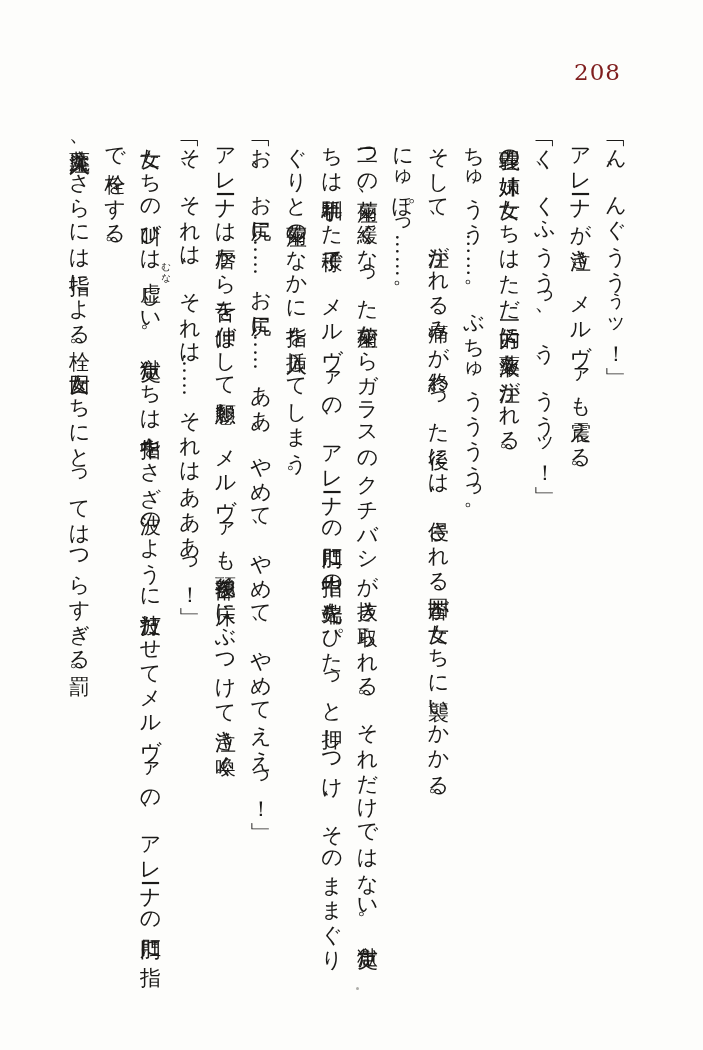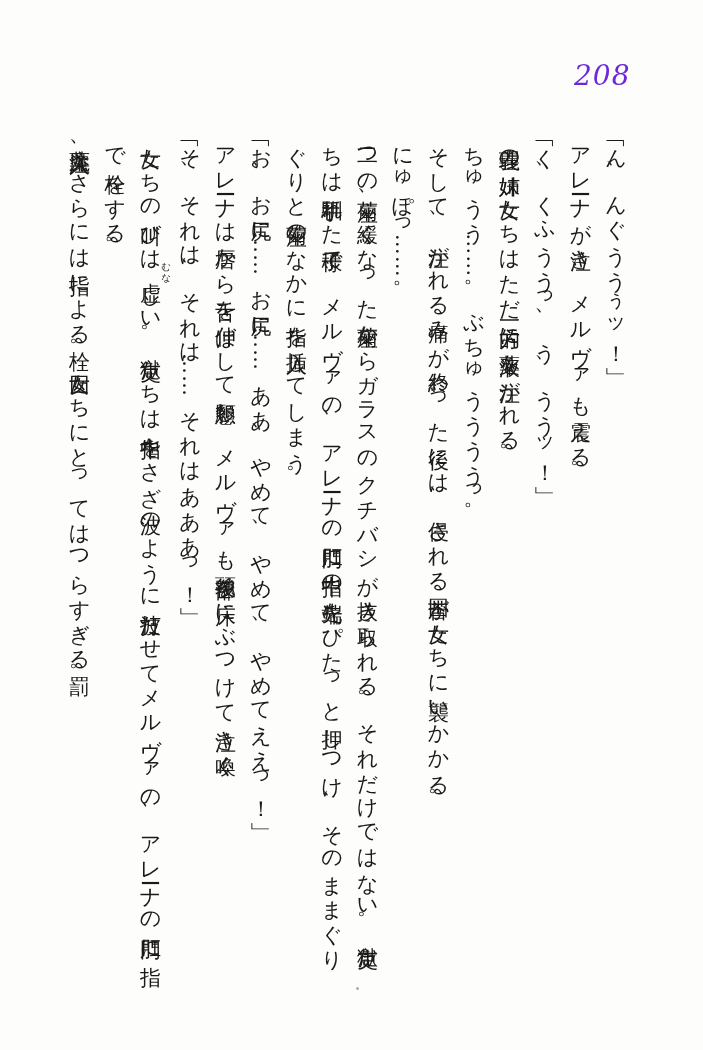--- a/index.html
+++ b/index.html
@@ -13,24 +13,23 @@
     height: 1050px;
     background: #fdfdfb;
     overflow: hidden;
     font-family: "DejaVu Serif", "Liberation Serif", serif;
     color: #1b1a18;
   }
   .page-number {
     position: absolute;
     top: 59px;
     left: 574px;
-    font-size: 28px;
-    font-style: italic;
+    font-size: 23px;
     letter-spacing: 1px;
-    color: #6d28d9;
+    color: #7f1d1d;
   }
   .text-block {
     position: absolute;
     top: 133px;
     right: 70px;
     height: 840px;
     writing-mode: vertical-rl;
     text-orientation: mixed;
     font-size: 21px;
     line-height: 35.5px;

